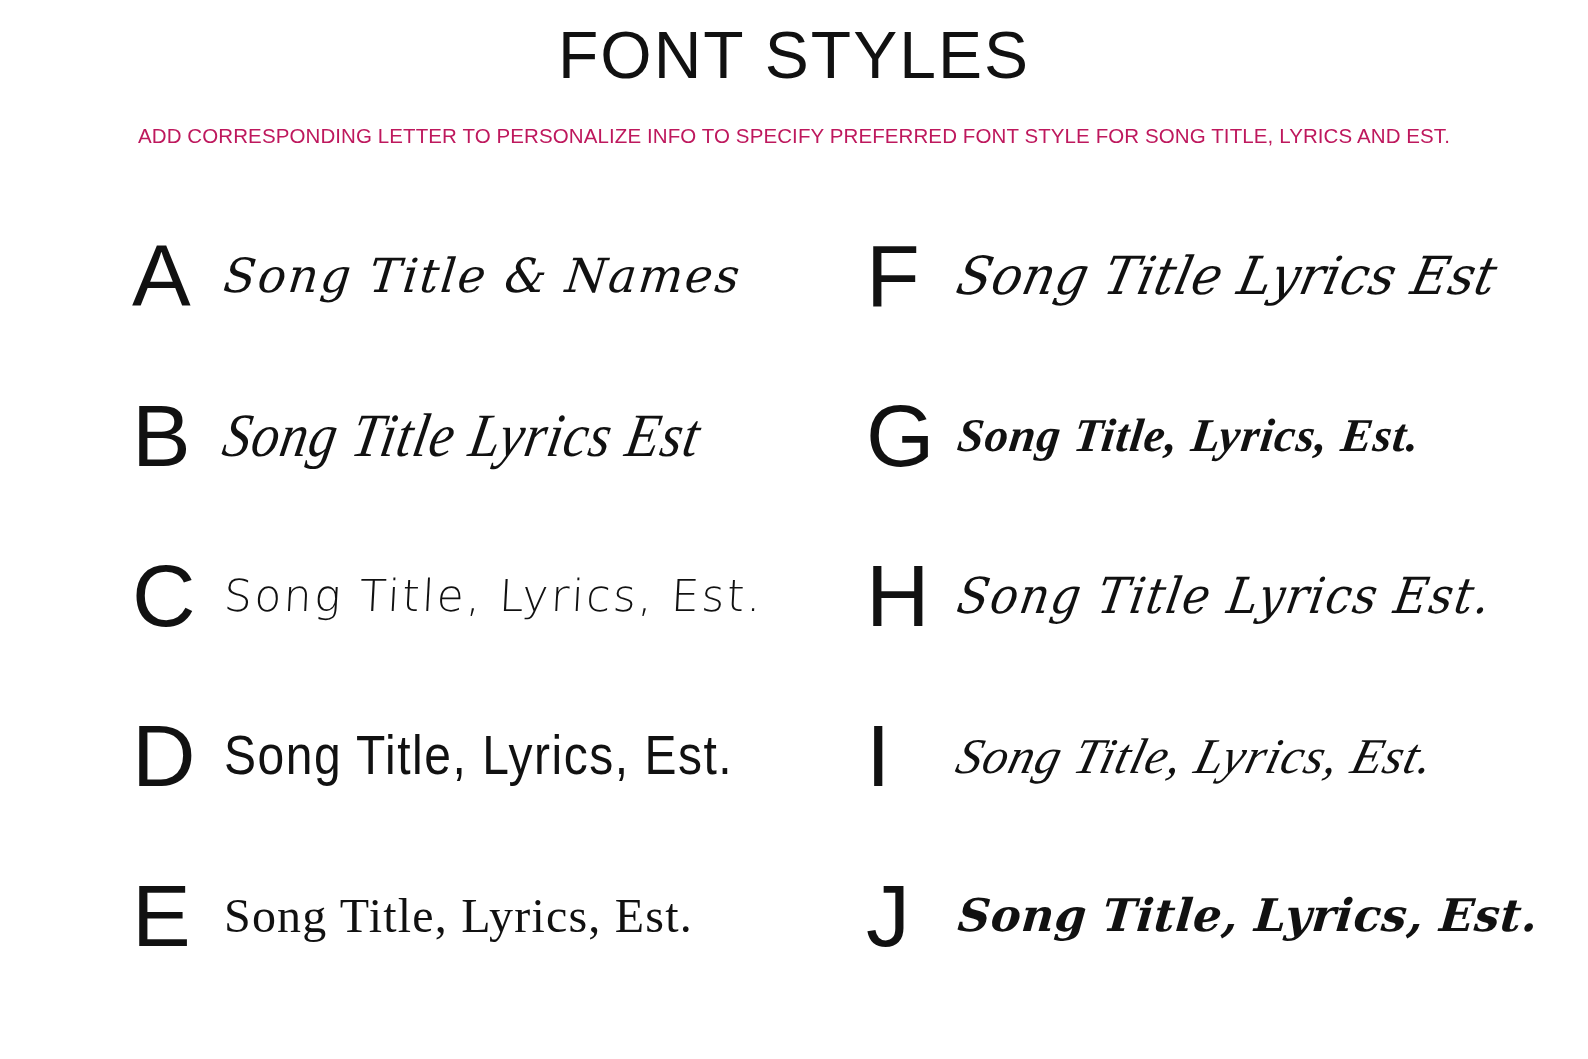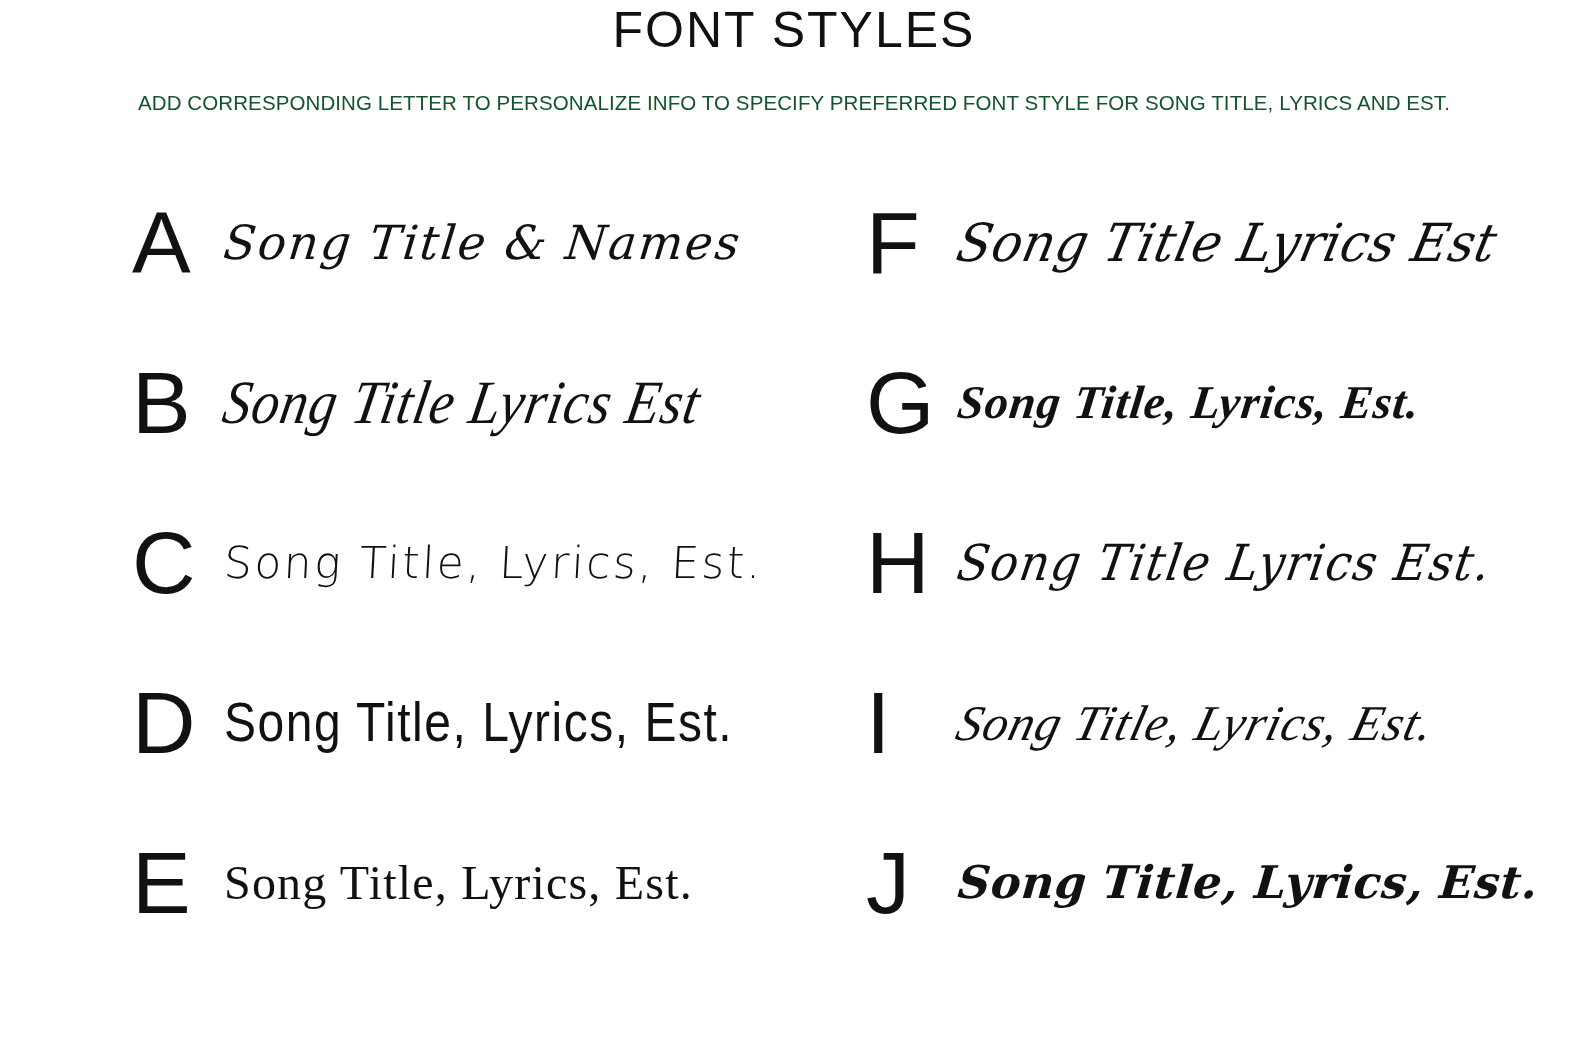--- a/index.html
+++ b/index.html
@@ -16,35 +16,35 @@
   }
   .page {
     position: relative;
     width: 1588px;
     height: 1059px;
     box-sizing: border-box;
   }
   .title {
     text-align: center;
     font-family: "Liberation Sans", sans-serif;
-    font-size: 50px;
+    font-size: 66px;
     font-weight: 400;
     letter-spacing: 2px;
-    margin: 5px 0 0 0;
+    margin: 22px 0 0 0;
     line-height: 1.0;
     color: #111;
   }
   .subtitle {
     text-align: center;
     font-family: "Liberation Sans", sans-serif;
     font-size: 20.5px;
     font-weight: 400;
     letter-spacing: 0.1px;
     margin: 36px 0 0 0;
-    color: #14532d;
+    color: #be185d;
     white-space: nowrap;
   }
   .columns {
     display: flex;
     flex-direction: row;
     margin-top: 48px;
     padding: 0 0 0 0;
   }
   .col {
     width: 794px;

